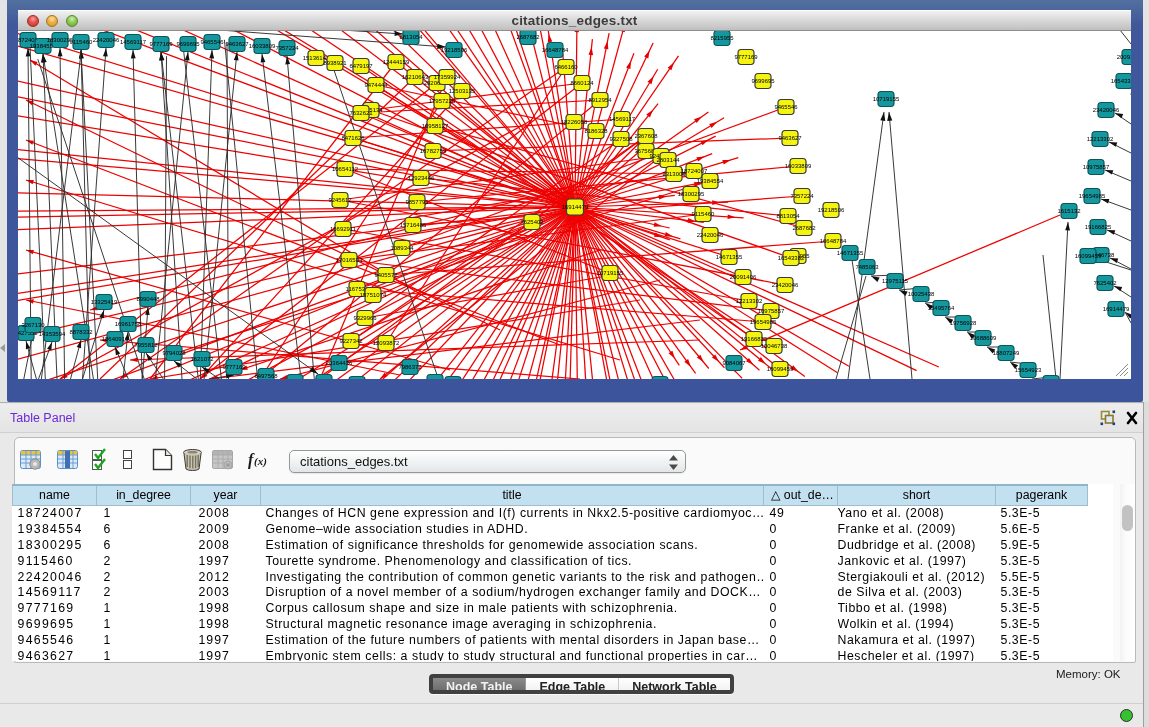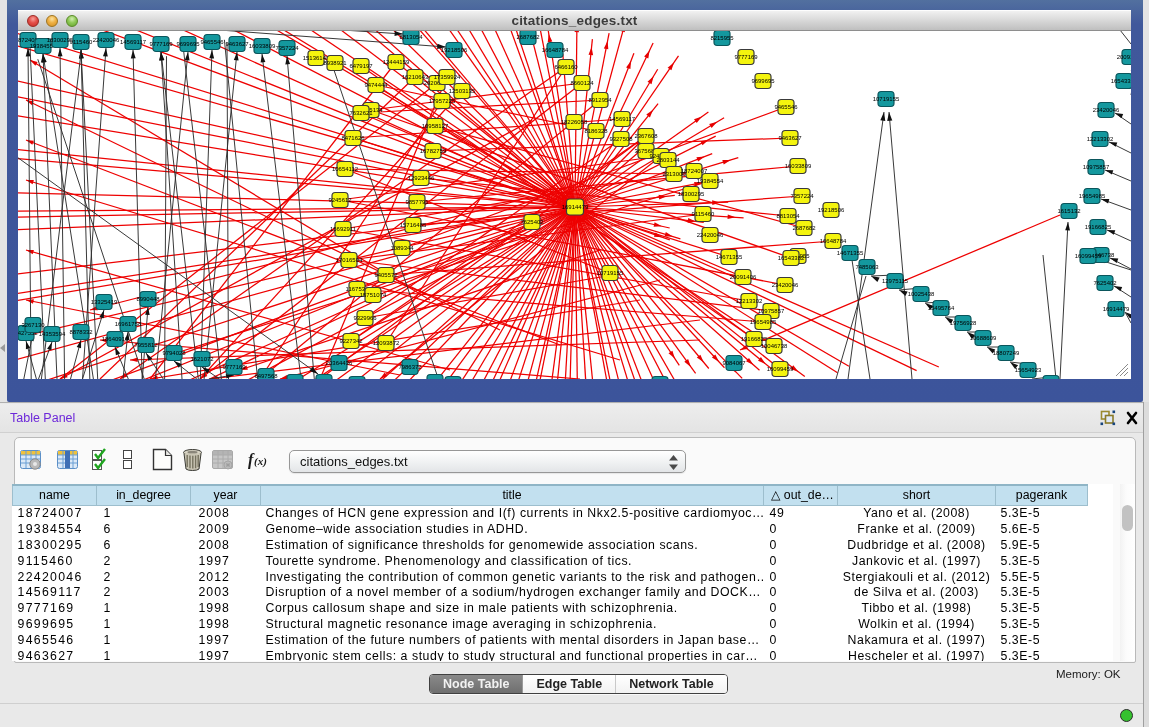--- a/index.html
+++ b/index.html
@@ -20,26 +20,26 @@
 #panelhead{left:0;top:404px;width:1149px;height:29px;background:linear-gradient(180deg,#ededed,#e4e4e4);border-bottom:1px solid #d0d0d0}
 #phtitle{left:10px;top:411px;font-size:12.5px;color:#6d28d9}
 #pbox{left:14px;top:437px;width:1122px;height:226px;background:#fafafa;border:1px solid #b9b9b9;border-radius:5px 5px 2px 2px}
 #combo{left:289px;top:450px;width:397px;height:23px;background:linear-gradient(180deg,#ffffff,#eef0f1 60%,#e3e5e7);border:1px solid #979797;border-radius:5px;box-shadow:0 1px 1px rgba(0,0,0,.08)}
 #combotext{left:10px;top:3px;font-size:13px;color:#111}
 
 #tablewrap{left:12px;top:484px;width:1101px;height:177px;overflow:hidden;background:#fff}
 table{border-collapse:collapse;table-layout:fixed;width:1075px;font-size:12.3px;color:#000}
 th{background:#c2e0ef;border:1px solid #9dbecd;border-top:2px solid #8fb5c6;font-weight:normal;font-size:12.3px;height:20px;padding:0}
 td{height:15.9px;padding:0 0 0 5px;white-space:nowrap;overflow:hidden;border:none;letter-spacing:.55px}
-td.c1{letter-spacing:1.3px}td.c2{padding-left:7px;letter-spacing:1px}td.c3{letter-spacing:1px}td.c3{padding-left:8px}td.c6{text-align:center;padding:0}td.c5{padding-left:6px}td.c7{padding-left:5px}
+td.c1{letter-spacing:1.3px}td.c2{padding-left:7px;letter-spacing:1px}td.c3{letter-spacing:1px}td.c3{padding-left:8px}td.c6{padding:0}td.c5{padding-left:6px}td.c7{padding-left:5px}
 col.w1{width:84px}col.w2{width:94px}col.w3{width:70px}col.w4{width:503px}col.w5{width:74px}col.w6{width:158px}col.w7{width:92px}
 #vscroll{left:1120px;top:484px;width:15px;height:177px;background:linear-gradient(90deg,#f2f2f2,#fbfbfb 40%,#ffffff)}
 #vthumb{left:1122px;top:505px;width:11px;height:26px;border-radius:6px;background:#c2c2c2}
 
-#tabs{left:429px;top:674px;height:20px;display:flex;border:1px solid #404040;border-radius:4px;overflow:hidden;background:#fff;box-shadow:0 1px 0 rgba(255,255,255,.7)}
+#tabs{left:429px;top:674px;height:20px;display:flex;border:4px solid #404040;border-radius:4px;overflow:hidden;background:#fff;box-shadow:0 1px 0 rgba(255,255,255,.7)}
 .tab{font-size:12.5px;font-weight:bold;line-height:19px;padding:0 13px;color:#222;background:linear-gradient(180deg,#ffffff,#f2f2f2)}
 .tab.sel{background:linear-gradient(180deg,#8a8a8a,#6f6f6f);color:#f2f2f2;border-right:1px solid #9a9a9a}
 .tab.mid{border-right:1px solid #c9c9c9}
 
 #statline{left:0;top:703px;width:1149px;height:1px;background:#cfcfcf}
 #mem{left:1056px;top:668px;font-size:11.5px;color:#1a1a1a}
 #memdot{left:1120px;top:709px;width:13px;height:13px;border-radius:50%;background:#35c22f;border:1px solid #2c2c2c}
 #rightedge{left:1143px;top:402px;width:6px;height:325px;background:#dcdcdc;border-left:1px solid #9f9f9f}
 </style></head>
 <body>

